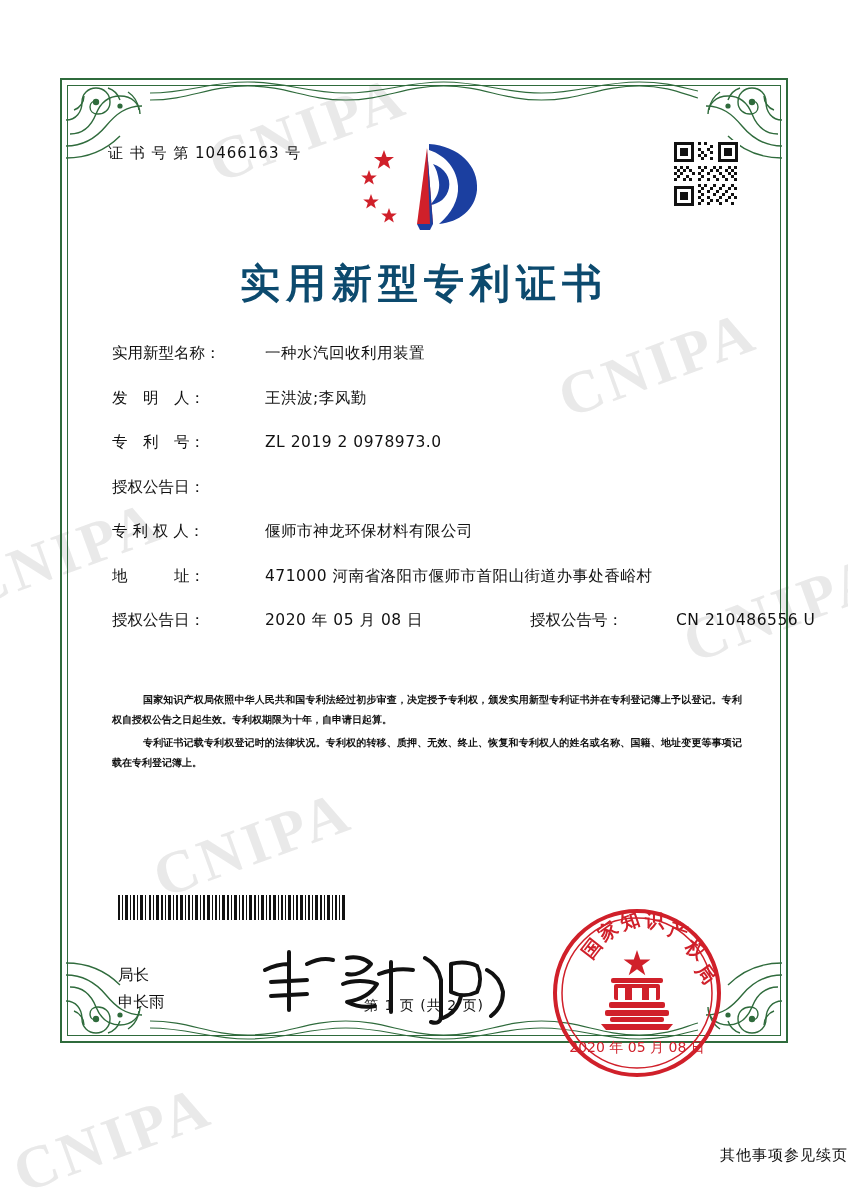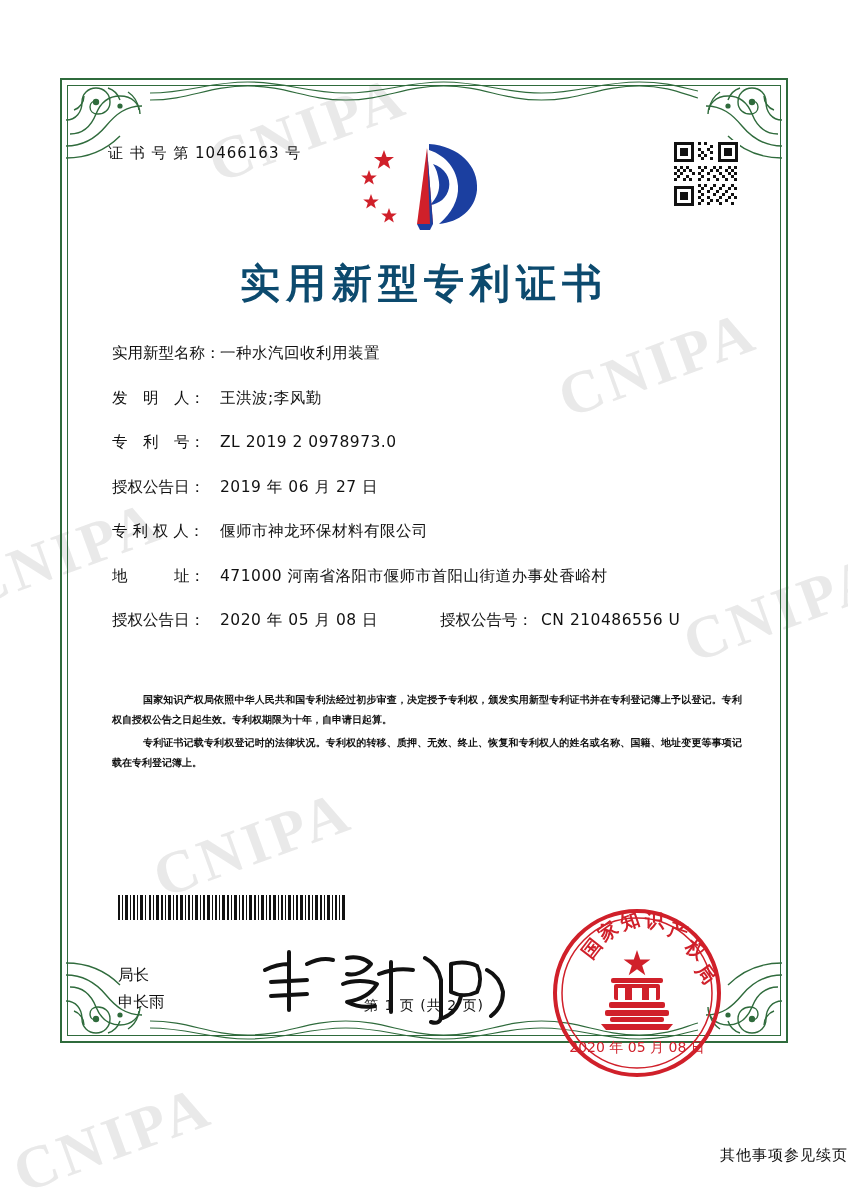--- a/index.html
+++ b/index.html
@@ -124,20 +124,21 @@
     right: 48px;
     top: 268px;
     font-size: 15.5px;
     line-height: 1;
   }
   .field-row {
     display: flex;
     align-items: flex-start;
     margin-bottom: 29px;
     white-space: nowrap;
+    gap: 45px;
   }
   .field-label {
     width: 108px;
     flex: 0 0 108px;
     letter-spacing: 0px;
   }
   .field-value {
     flex: 1 1 auto;
     letter-spacing: .5px;
   }
@@ -433,21 +434,20 @@
     <div class="field-row">
       <span class="field-label">发　明　人：</span>
       <span class="field-value">王洪波;李风勤</span>
     </div>
     <div class="field-row">
       <span class="field-label">专　利　号：</span>
       <span class="field-value">ZL 2019 2 0978973.0</span>
     </div>
     <div class="field-row">
       <span class="field-label">授权公告日：</span>
-      <span class="field-value">2019 年 06 月 27 日</span>
     </div>
     <div class="field-row">
       <span class="field-label">专 利 权 人：</span>
       <span class="field-value">偃师市神龙环保材料有限公司</span>
     </div>
     <div class="field-row">
       <span class="field-label">地　　　址：</span>
       <span class="field-value">471000 河南省洛阳市偃师市首阳山街道办事处香峪村</span>
     </div>
     <div class="field-row two-col">

